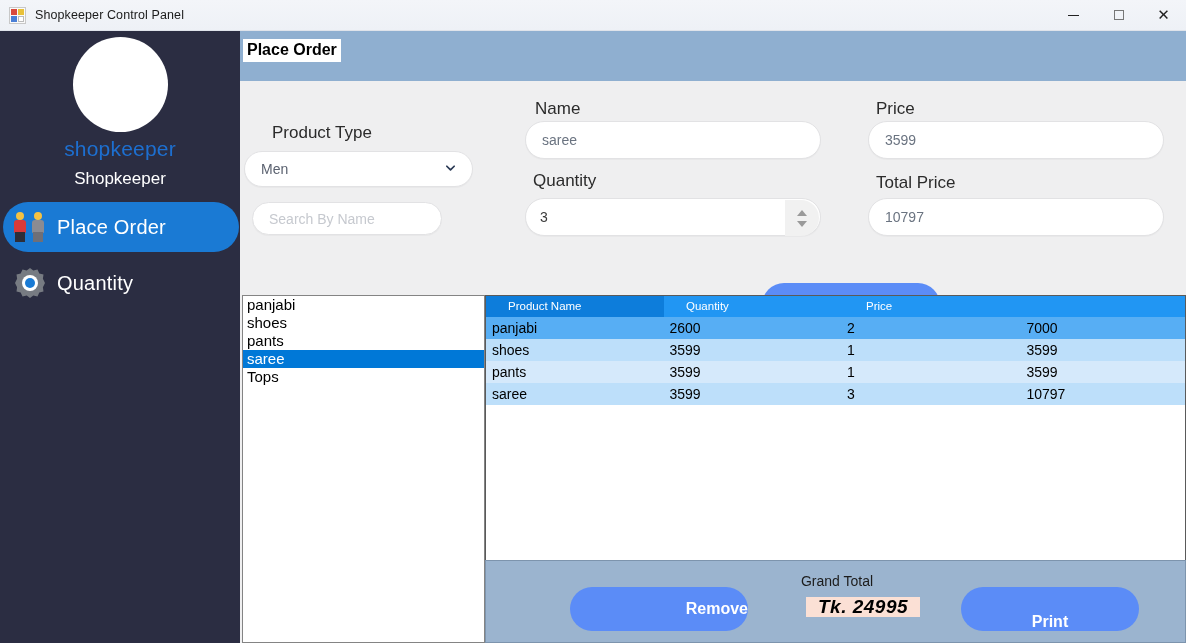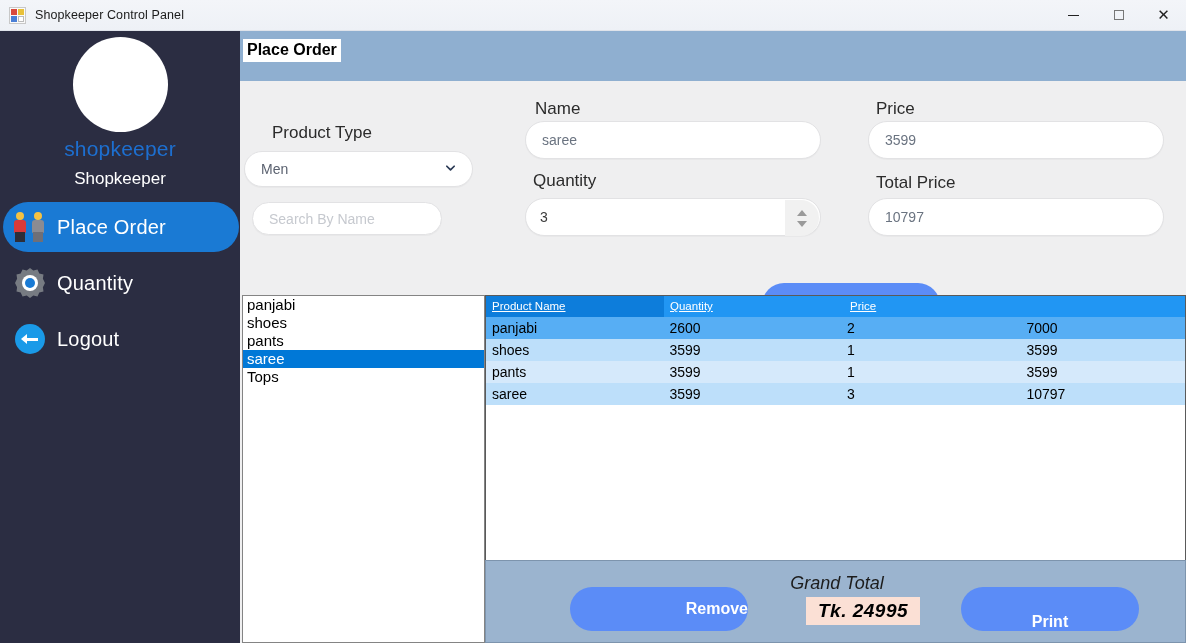--- a/index.html
+++ b/index.html
@@ -200,21 +200,21 @@
     width: 701px; height: 265px;
     background: #ffffff;
     border-top: 1px solid #5a5a5a;
     border-left: 1px solid #5a5a5a;
     border-right: 1px solid #5a5a5a;
     overflow: hidden;
   }
   .grid-head { display: flex; height: 21px; background: #2196f3; }
   .grid-head .hc {
     font-size: 11.5px; color: #ffffff; line-height: 21px;
-    padding-left: 6px; overflow: hidden; white-space: nowrap; text-decoration: underline;
+    padding-left: 22px; overflow: hidden; white-space: nowrap;
   }
   .grid-head .hc.first { background: #0d7ddb; }
   .grid-row { display: flex; height: 22px; }
   .grid-row .gc {
     font-size: 14px; color: #000000; line-height: 22px;
     padding-left: 6px; overflow: hidden; white-space: nowrap;
   }
   .c0 { width: 178px; }
   .c1 { width: 178px; }
   .c2 { width: 180px; }
@@ -232,25 +232,25 @@
     width: 178px; height: 44px; border-radius: 22px;
     background: #5b8cf7; border: none;
     color: #ffffff; font-size: 16px; font-weight: bold;
     display: flex; align-items: center; justify-content: center;
   }
   #btn-remove { left: 84px; justify-content: flex-end; }
   #btn-print { left: 475px; align-items: flex-end; }
   .gt-label {
     position: absolute; left: 279px; top: 12px; width: 144px;
     text-align: center;
-    font-size: 18px; font-style: italic; color: #1c1c1c;
+    font-size: 14px; color: #1c1c1c;
   }
   .gt-value {
     position: absolute; left: 320px; top: 36px;
-    width: 114px; height: 28px;
+    width: 114px; height: 20px;
     background: #fbe0d5;
     display: flex; align-items: center; justify-content: center;
     font-size: 19px; font-weight: bold; font-style: italic;
     color: #000000;
     letter-spacing: .5px;
   }
 </style>
 </head>
 <body>
 
@@ -304,30 +304,20 @@
       <span class="ico">
         <span class="gear-icon">
             <span class="g"></span>
             <span class="h"></span>
             <span class="i"></span>
           </span>
       </span>
       <span class="lbl">Quantity</span>
     </div>
 
-    <div class="navitem" id="nav-logout">
-      <span class="ico">
-        <span class="logout-icon">
-            <span class="circ"></span>
-            <span class="arrowshaft"></span>
-            <span class="arrowhead"></span>
-          </span>
-      </span>
-      <span class="lbl">Logout</span>
-    </div>
   </div>
 
   <div class="main">
 
     <div class="topbar">
       <div class="page-title">Place Order</div>
     </div>
 
     <div class="form">
 

